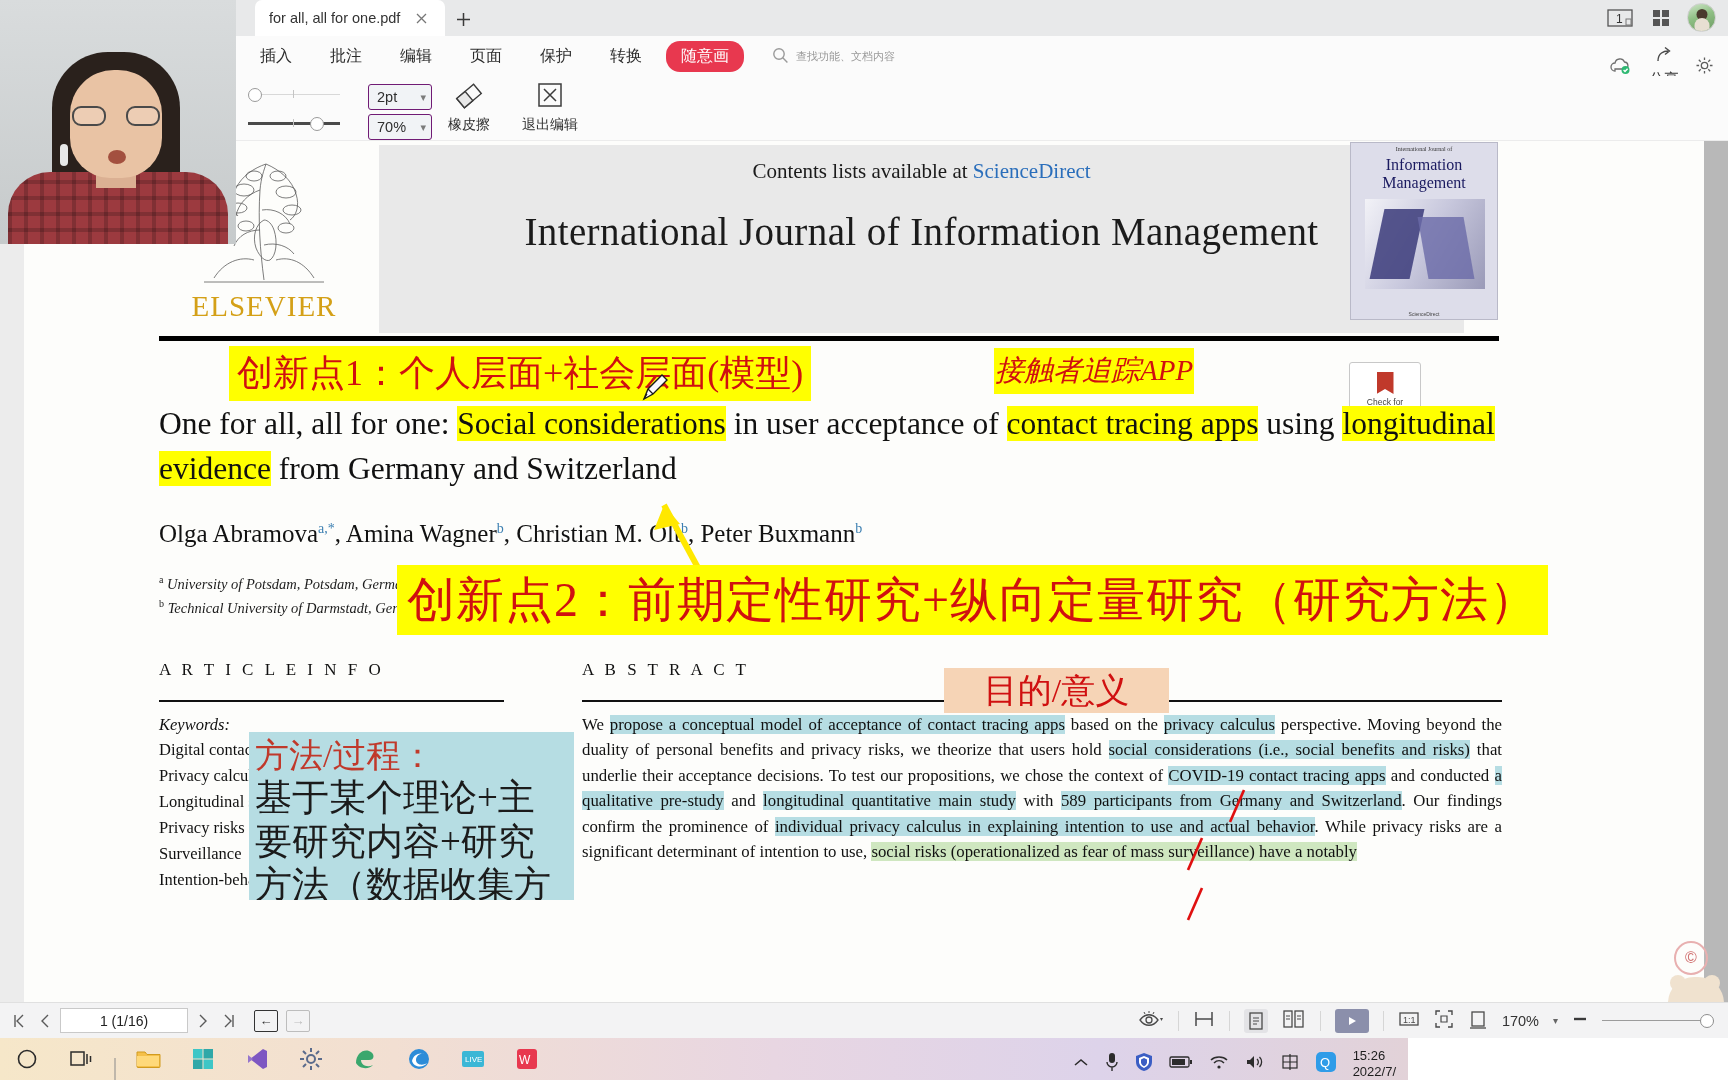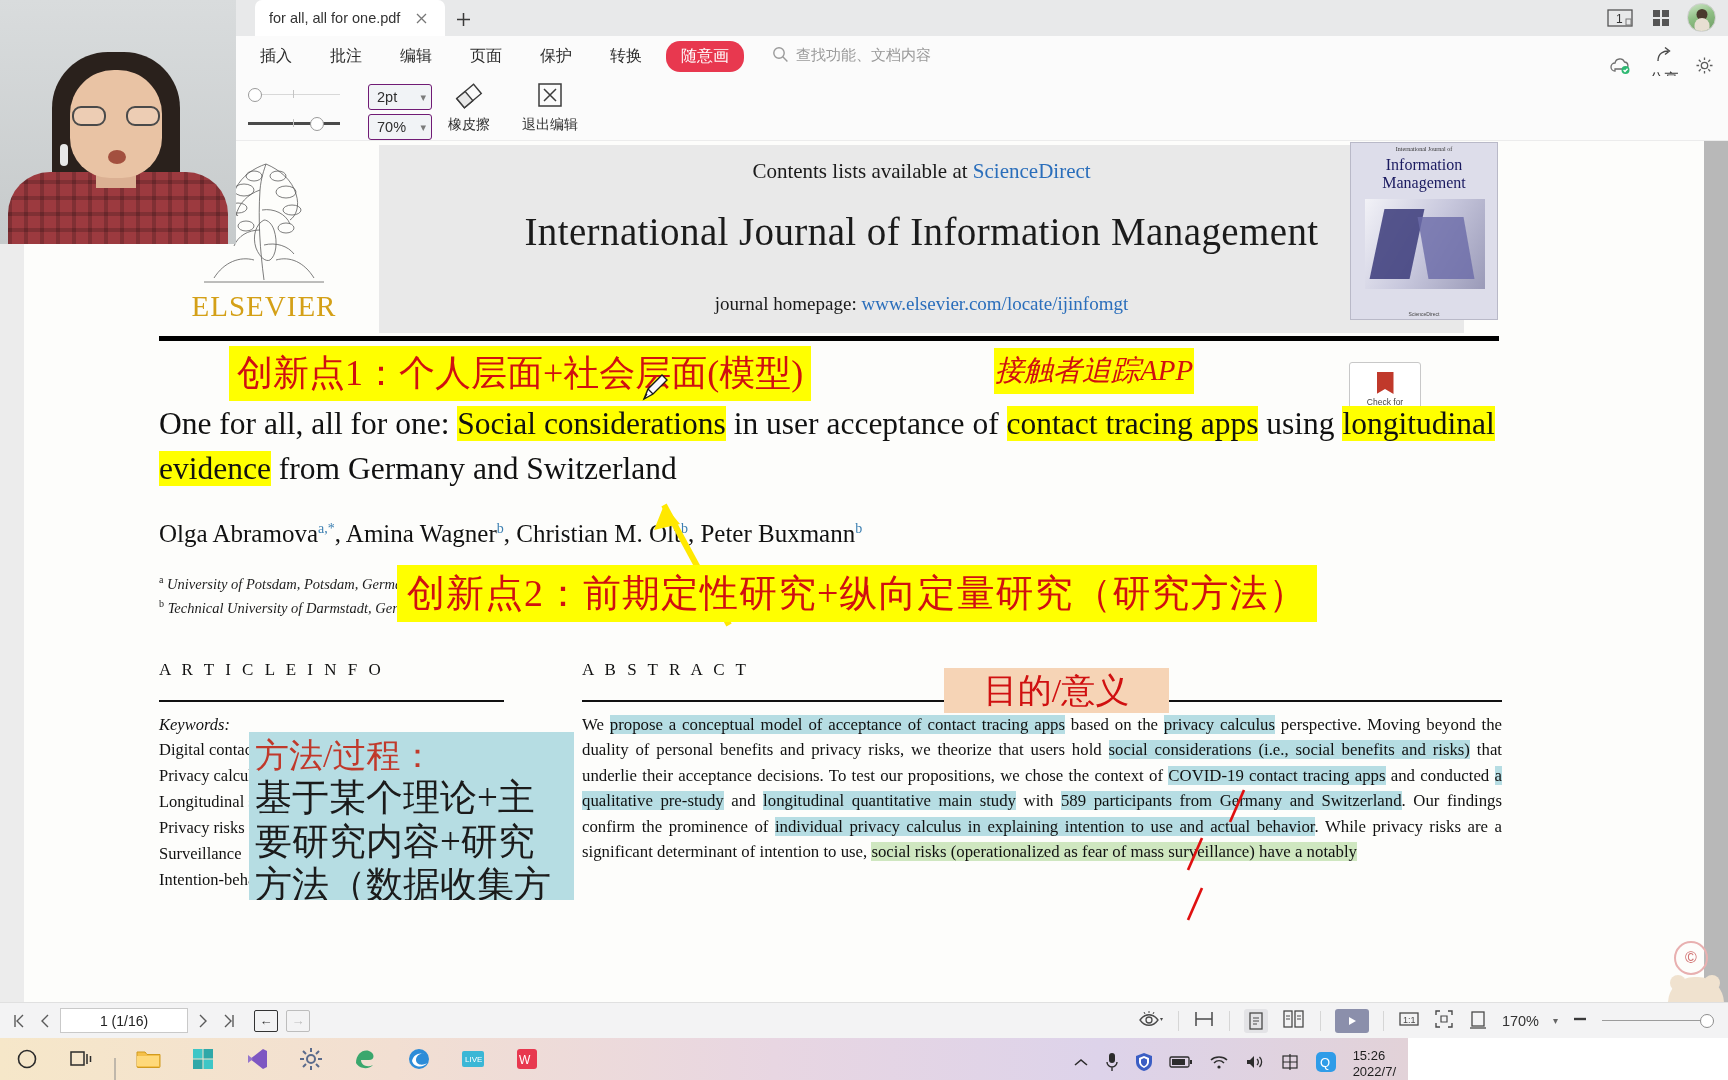--- a/index.html
+++ b/index.html
@@ -74,22 +74,22 @@
     display: flex; align-items: center;
   }
   .rt-item {
     font-size: 16px; color: #2c2c2c;
     padding: 4px 14px; margin-left: 10px;
     border-radius: 14px; white-space: nowrap;
   }
   .rt-item:first-child { margin-left: 246px; }
   .rt-item.active { background: #e8384f; color: #fff; font-weight: 500; padding: 5px 15px;}
   .ribbon-search {
-    margin-left: 28px; display: flex; gap: 7px;
-    color: #9a9a9a; font-size: 15px;
+    margin-left: 28px; display: flex; align-items: center; gap: 7px;
+    color: #9a9a9a; font-size: 11px;
   }
   .ribbon-right {
     position: absolute; right: 14px; top: 10px;
     display: flex; align-items: center; gap: 16px; color: #555;
   }
   .share-btn { display:flex; align-items:center; gap:6px; font-size:15px; color:#333;flex-direction:column;}
 
   
   .ribbon-tools {
     position: absolute; left: 0; top: 76px; width: 1728px; height: 65px;
@@ -484,23 +484,20 @@
     <div class="pdf-viewport">
       <div class="pdf-scroll-gutter-l"></div>
 
       <div class="pdf-page">
 
         <div class="masthead">
           <div class="mh-contents">
             <span>Contents lists available at </span><a href="#">ScienceDirect</a>
           </div>
           <div class="mh-journal">International Journal of Information Management</div>
-          <div class="mh-home">
-            <span>journal homepage: </span><a href="#">www.elsevier.com/locate/ijinfomgt</a>
-          </div>
         </div>
 
         <div class="elsevier-logo">
           <svg class="els-tree" viewBox="0 0 140 140">
             <g stroke="#5c5c5c" stroke-width="0.8" fill="none">
               <path d="M70 130 C66 100 64 70 66 40 C67 28 70 20 72 14"></path>
               <path d="M72 14 C60 18 48 26 42 38 C36 50 38 60 44 66"></path>
               <path d="M72 14 C86 20 98 30 102 44 C106 56 102 66 96 70"></path>
               <path d="M66 40 C54 44 44 54 42 66"></path>
               <path d="M68 60 C80 58 92 64 96 74"></path>
@@ -556,21 +553,21 @@
         <div class="affil">
           <div><sup>a</sup> <span>University of Potsdam, Potsdam, Germany</span></div>
           <div><sup>b</sup> <span>Technical University of Darmstadt, Germany</span></div>
         </div>
 
         <svg class="pen-stroke" style="left:460px; top:310px; width:260px; height:180px;" viewBox="0 0 260 180">
           <path d="M245 175 L180 55" stroke="#ffe800" stroke-width="6" fill="none"></path>
           <path d="M180 55 L170 80 L196 74 Z" fill="#ffe800"></path>
         </svg>
 
-        <div class="anno-red-cn" style="left:373px; top:425px; font-size:38px; padding:3px 10px; letter-spacing:1px;">创新点2：前期定性研究+纵向定量研究（研究方法）</div>
+        <div class="anno-red-cn" style="left:373px; top:425px; font-size:48px; padding:3px 10px; letter-spacing:1px;">创新点2：前期定性研究+纵向定量研究（研究方法）</div>
 
         <div class="col-left">
           <div class="sec-head">A R T I C L E  I N F O</div>
           <div class="sec-rule"></div>
           <div class="kw">
             <div class="kw-label">Keywords:</div>
             <div>Digital contact tracing</div>
             <div>Privacy calculus</div>
             <div>Longitudinal study</div>
             <div>Privacy risks</div>

